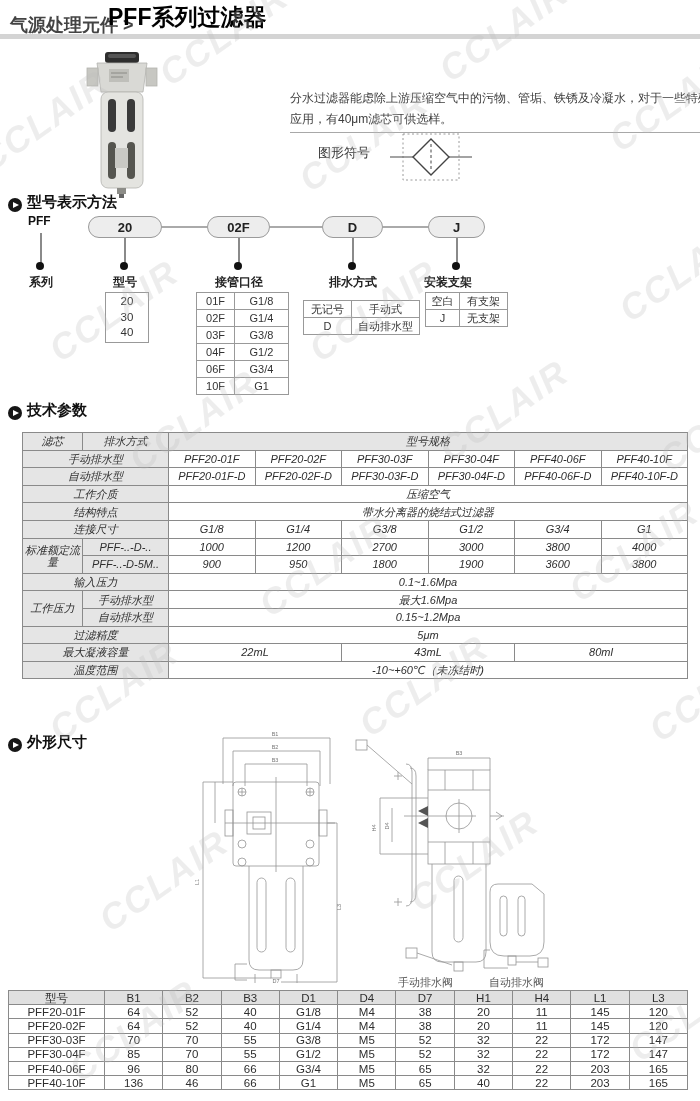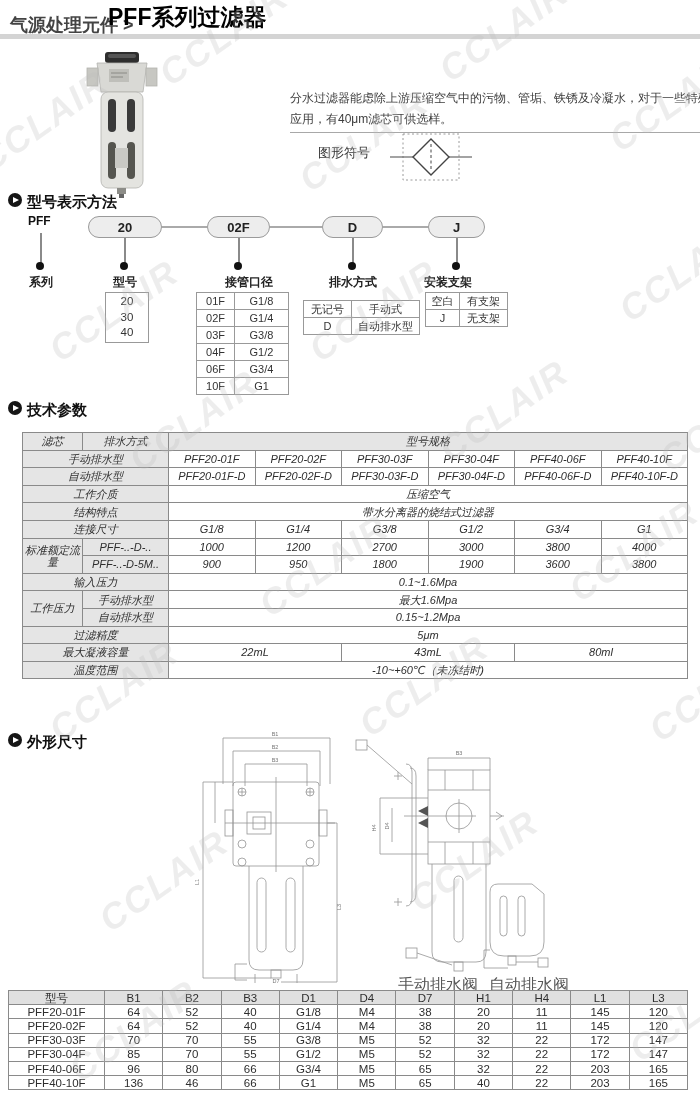--- a/index.html
+++ b/index.html
@@ -13,21 +13,21 @@
     position:absolute; font-size:36px; font-weight:bold; font-style:italic;
     color:#bdbdbd; opacity:.26; transform:rotate(-35deg); z-index:6; pointer-events:none;
     letter-spacing:2px;
   }
   
   .breadcrumb { position:absolute; left:10px; top:13px; font-size:18px; font-weight:bold; color:#444; z-index:2; }
   .page-title { position:absolute; left:108px; top:2px; font-size:23px; font-weight:bold; color:#000000; z-index:2; }
   .top-band { position:absolute; left:0; top:34px; width:700px; height:5px; background:#d4d4d4; z-index:2; }
 
   
-  .section-header { position:absolute; display:flex; align-items:flex-start; gap:5px; z-index:2; }
+  .section-header { position:absolute; display:flex; align-items:flex-end; gap:5px; z-index:2; }
   .marker { width:14px; height:14px; border-radius:50%; background:#161616; position:relative; flex:none; }
   .marker::after { content:""; position:absolute; left:5px; top:3.5px;
     border-left:6px solid #fff; border-top:3.5px solid transparent; border-bottom:3.5px solid transparent; }
   .section-title { font-size:15px; font-weight:bold; color:#101010; }
 
   
   .product-figure { position:absolute; left:85px; top:52px; z-index:2; }
   .ports-line { position:absolute; left:290px; top:58px; font-size:13.5px; font-weight:bold; color:#333; z-index:2; }
   .ports-line .lbl { margin-right:20px; }
   .desc { position:absolute; left:290px; top:88px; font-size:12px; color:#3d3d3d; line-height:21px; white-space:nowrap; z-index:2; }
@@ -50,21 +50,21 @@
   table.opt td { border:1px solid #999; text-align:center; padding:0 5px; height:17px; line-height:13px; }
 
   
   table.tech { position:absolute; left:22px; top:432px; width:666px; border-collapse:collapse;
     font-size:11px; color:#2e2e2e; table-layout:fixed; z-index:2;font-style:italic; }
   table.tech td { border:1px solid #8a8a8a; text-align:center; padding:0; height:17.6px; line-height:12px; background:#fff; }
   table.tech td.lbl { background:#e5e5e5; }
 
   
   .drawing { position:absolute; z-index:2; }
-  .valve-label { position:absolute; top:975px; font-size:16px; color:#555; z-index:2; }
+  .valve-label { position:absolute; top:975px; font-size:11px; color:#555; z-index:2; }
 
   
   table.dim { position:absolute; left:8px; top:990px; width:680px; border-collapse:collapse;
     font-size:11.5px; color:#2e2e2e; table-layout:fixed; z-index:2; }
   table.dim td { border:1px solid #8a8a8a; text-align:center; padding:0; height:14.2px; line-height:12px; background:#fff; }
   table.dim thead td { background:#e0e0e0; }
 
   svg text { font-family:"Liberation Sans","DejaVu Sans",sans-serif; }
 </style>
 </head>
@@ -149,21 +149,21 @@
   <div class="stem" style="left:238px; top:238px; height:25px;"></div>
   <div class="stem" style="left:352px; top:238px; height:25px;"></div>
   <div class="stem" style="left:456px; top:238px; height:25px;"></div>
   <div class="dot" style="left:36px;"></div>
   <div class="dot" style="left:120px;"></div>
   <div class="dot" style="left:234px;"></div>
   <div class="dot" style="left:348px;"></div>
   <div class="dot" style="left:452px;"></div>
   <div class="mlabel" style="left:41px;">系列</div>
   <div class="mlabel" style="left:125px;">型号</div>
-  <div class="mlabel" style="left:249px;">接管口径</div>
+  <div class="mlabel" style="left:239px;">接管口径</div>
   <div class="mlabel" style="left:353px;">排水方式</div>
   <div class="mlabel" style="left:448px;">安装支架</div>
 
   <div class="model-box">
     <div>20</div>
     <div>30</div>
     <div>40</div>
   </div>
 
   <table class="opt" style="left:196px; top:292px;">

